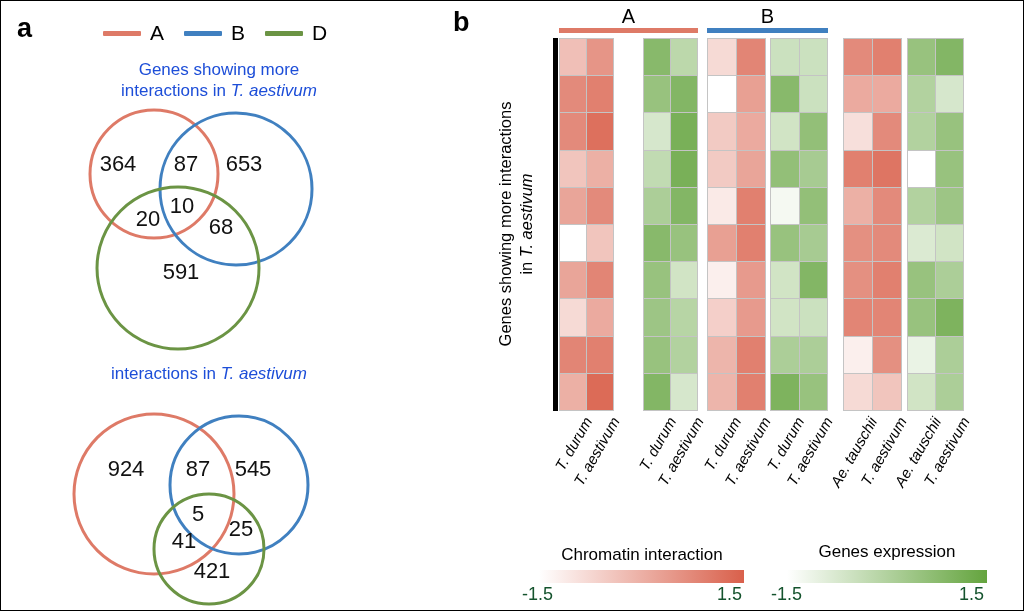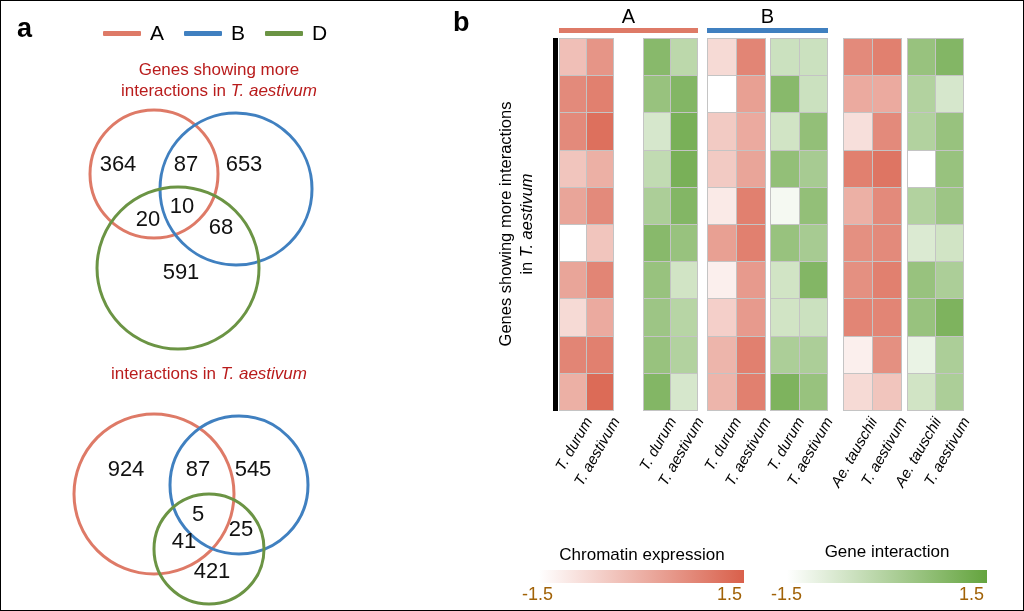--- a/index.html
+++ b/index.html
@@ -12,21 +12,21 @@
   .panel-label{position:absolute;font-size:27px;font-weight:bold;color:#000;}
   .panel-label.a{left:16px;top:12px;}
   .panel-label.b{left:452px;top:6px;}
 
   
   .venn-legend{position:absolute;left:102px;top:20px;display:flex;align-items:center;gap:20px;}
   .venn-legend .item{display:flex;align-items:center;gap:9px;}
   .venn-legend .swatch{width:38px;height:5px;border-radius:1px;}
   .venn-legend .lbl{font-size:21px;color:#000;}
 
-  .venn-title{position:absolute;text-align:center;font-size:17px;line-height:21px;color:#b91c1c;}
+  .venn-title{position:absolute;text-align:center;font-size:17px;line-height:21px;color:#1d4ed8;}
   .venn-title.t1{left:58px;top:58px;width:320px;}
   .venn-title.t2{left:48px;top:362px;width:320px;}
 
   #venn-svg{position:absolute;left:0;top:0;}
 
   
   .group-bar{position:absolute;height:5px;top:27px;}
   .group-letter{position:absolute;top:4px;text-align:center;font-size:20px;color:#000;}
 
   .y-rot{
@@ -44,21 +44,21 @@
   .hm-cell{width:100%;height:100%;}
 
   .col-label{
     position:absolute;top:413px;white-space:nowrap;
     font-size:15px;font-style:italic;color:#000;
     transform:rotate(-60deg);transform-origin:100% 0;
   }
 
   .cbar{position:absolute;height:13px;}
   .cbar-title{position:absolute;text-align:center;font-size:17px;color:#000;}
-  .cbar-min,.cbar-max{position:absolute;font-size:18px;color:#a16207;}
+  .cbar-min,.cbar-max{position:absolute;font-size:18px;color:#14532d;}
 </style>
 </head>
 <body>
 
 <div class="figure">
 
   <div class="panel-label a">a</div>
 
   <div class="venn-legend" id="venn-legend">
       <div class="item">
@@ -264,23 +264,23 @@
       <div class="col-label" style="right: 293.25px;">T. durum</div>
       <div class="col-label" style="right: 263.75px;">T. aestivum</div>
       <div class="col-label" style="right: 230.5px;">T. durum</div>
       <div class="col-label" style="right: 201.5px;">T. aestivum</div>
       <div class="col-label" style="right: 157.25px;">Ae. tauschii</div>
       <div class="col-label" style="right: 127.75px;">T. aestivum</div>
       <div class="col-label" style="right: 93.75px;">Ae. tauschii</div>
       <div class="col-label" style="right: 65.25px;">T. aestivum</div>
     </div>
 
-  <div class="cbar-title" style="left:538px;top:544px;width:206px;">Chromatin expression</div>
+  <div class="cbar-title" style="left:538px;top:544px;width:206px;">Chromatin interaction</div>
   <div class="cbar" id="cbar-red" style="left: 538px; top: 569px; width: 205px; background: linear-gradient(to right, rgb(255, 255, 255), rgb(217, 96, 75));"></div>
   <div class="cbar-min" style="left:521px;top:583px;">-1.5</div>
   <div class="cbar-max" style="left:716px;top:583px;">1.5</div>
 
-  <div class="cbar-title" style="left:786px;top:541px;width:200px;">Gene interaction</div>
+  <div class="cbar-title" style="left:786px;top:541px;width:200px;">Genes expression</div>
   <div class="cbar" id="cbar-green" style="left: 786px; top: 569px; width: 200px; background: linear-gradient(to right, rgb(255, 255, 255), rgb(100, 164, 62));"></div>
   <div class="cbar-min" style="left:770px;top:583px;">-1.5</div>
   <div class="cbar-max" style="left:958px;top:583px;">1.5</div>
 
 </div>
 
 </body></html>

